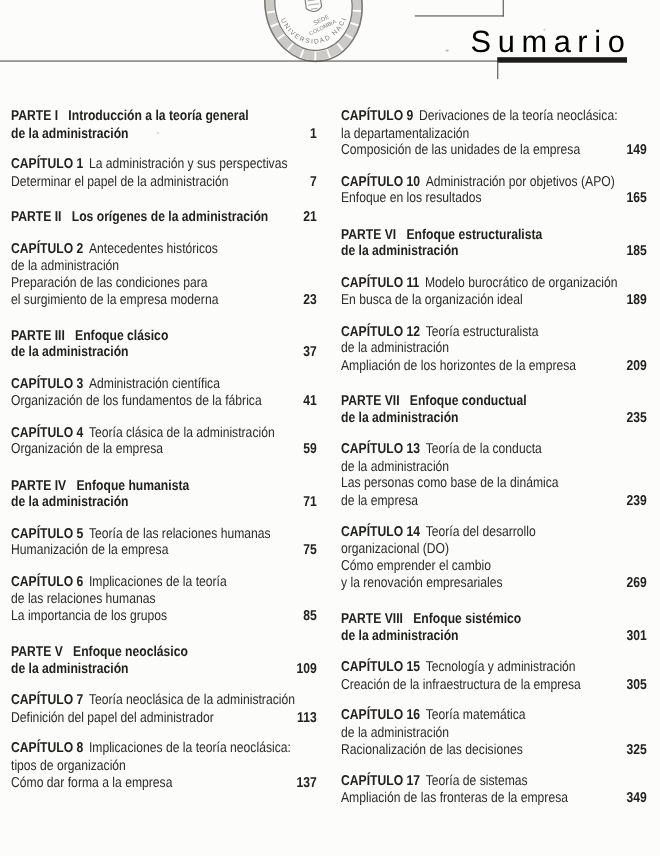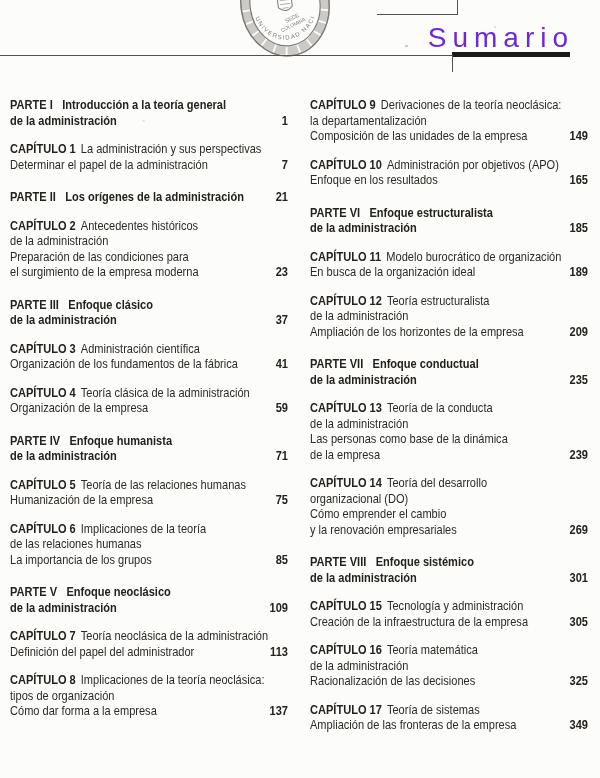--- a/index.html
+++ b/index.html
@@ -6,21 +6,21 @@
   body{
     width:600px;height:778px;position:relative;overflow:hidden;
     background:#fcfcfa;
     font-family:"Liberation Sans", sans-serif;
     color:#2c2a25;
   }
   
   .title{
     position:absolute;top:22px;right:26px;
     font-size:28px;font-weight:400;letter-spacing:6px;
-    color:#6d28d9;white-space:nowrap;
+    color:#000000;white-space:nowrap;
   }
   .rule{position:absolute;background:#54524c;}
   .rule-top-short{left:377px;top:14px;width:81px;height:1px;}
   .tick-top{left:457px;top:0;width:1px;height:15px;}
   .rule-main{left:0;top:55px;width:453px;height:1px;}
   .accent-bar{left:452px;top:52px;width:118px;height:5px;background:#1d1b18;}
   .tick-bottom{left:452px;top:55px;width:1px;height:17px;}
   .speck{position:absolute;border-radius:50%;background:#8e8c86;}
   .speck1{left:405px;top:45px;width:3px;height:2px;opacity:.6;}
   .speck2{left:494px;top:26px;width:2px;height:2px;opacity:.35;}

